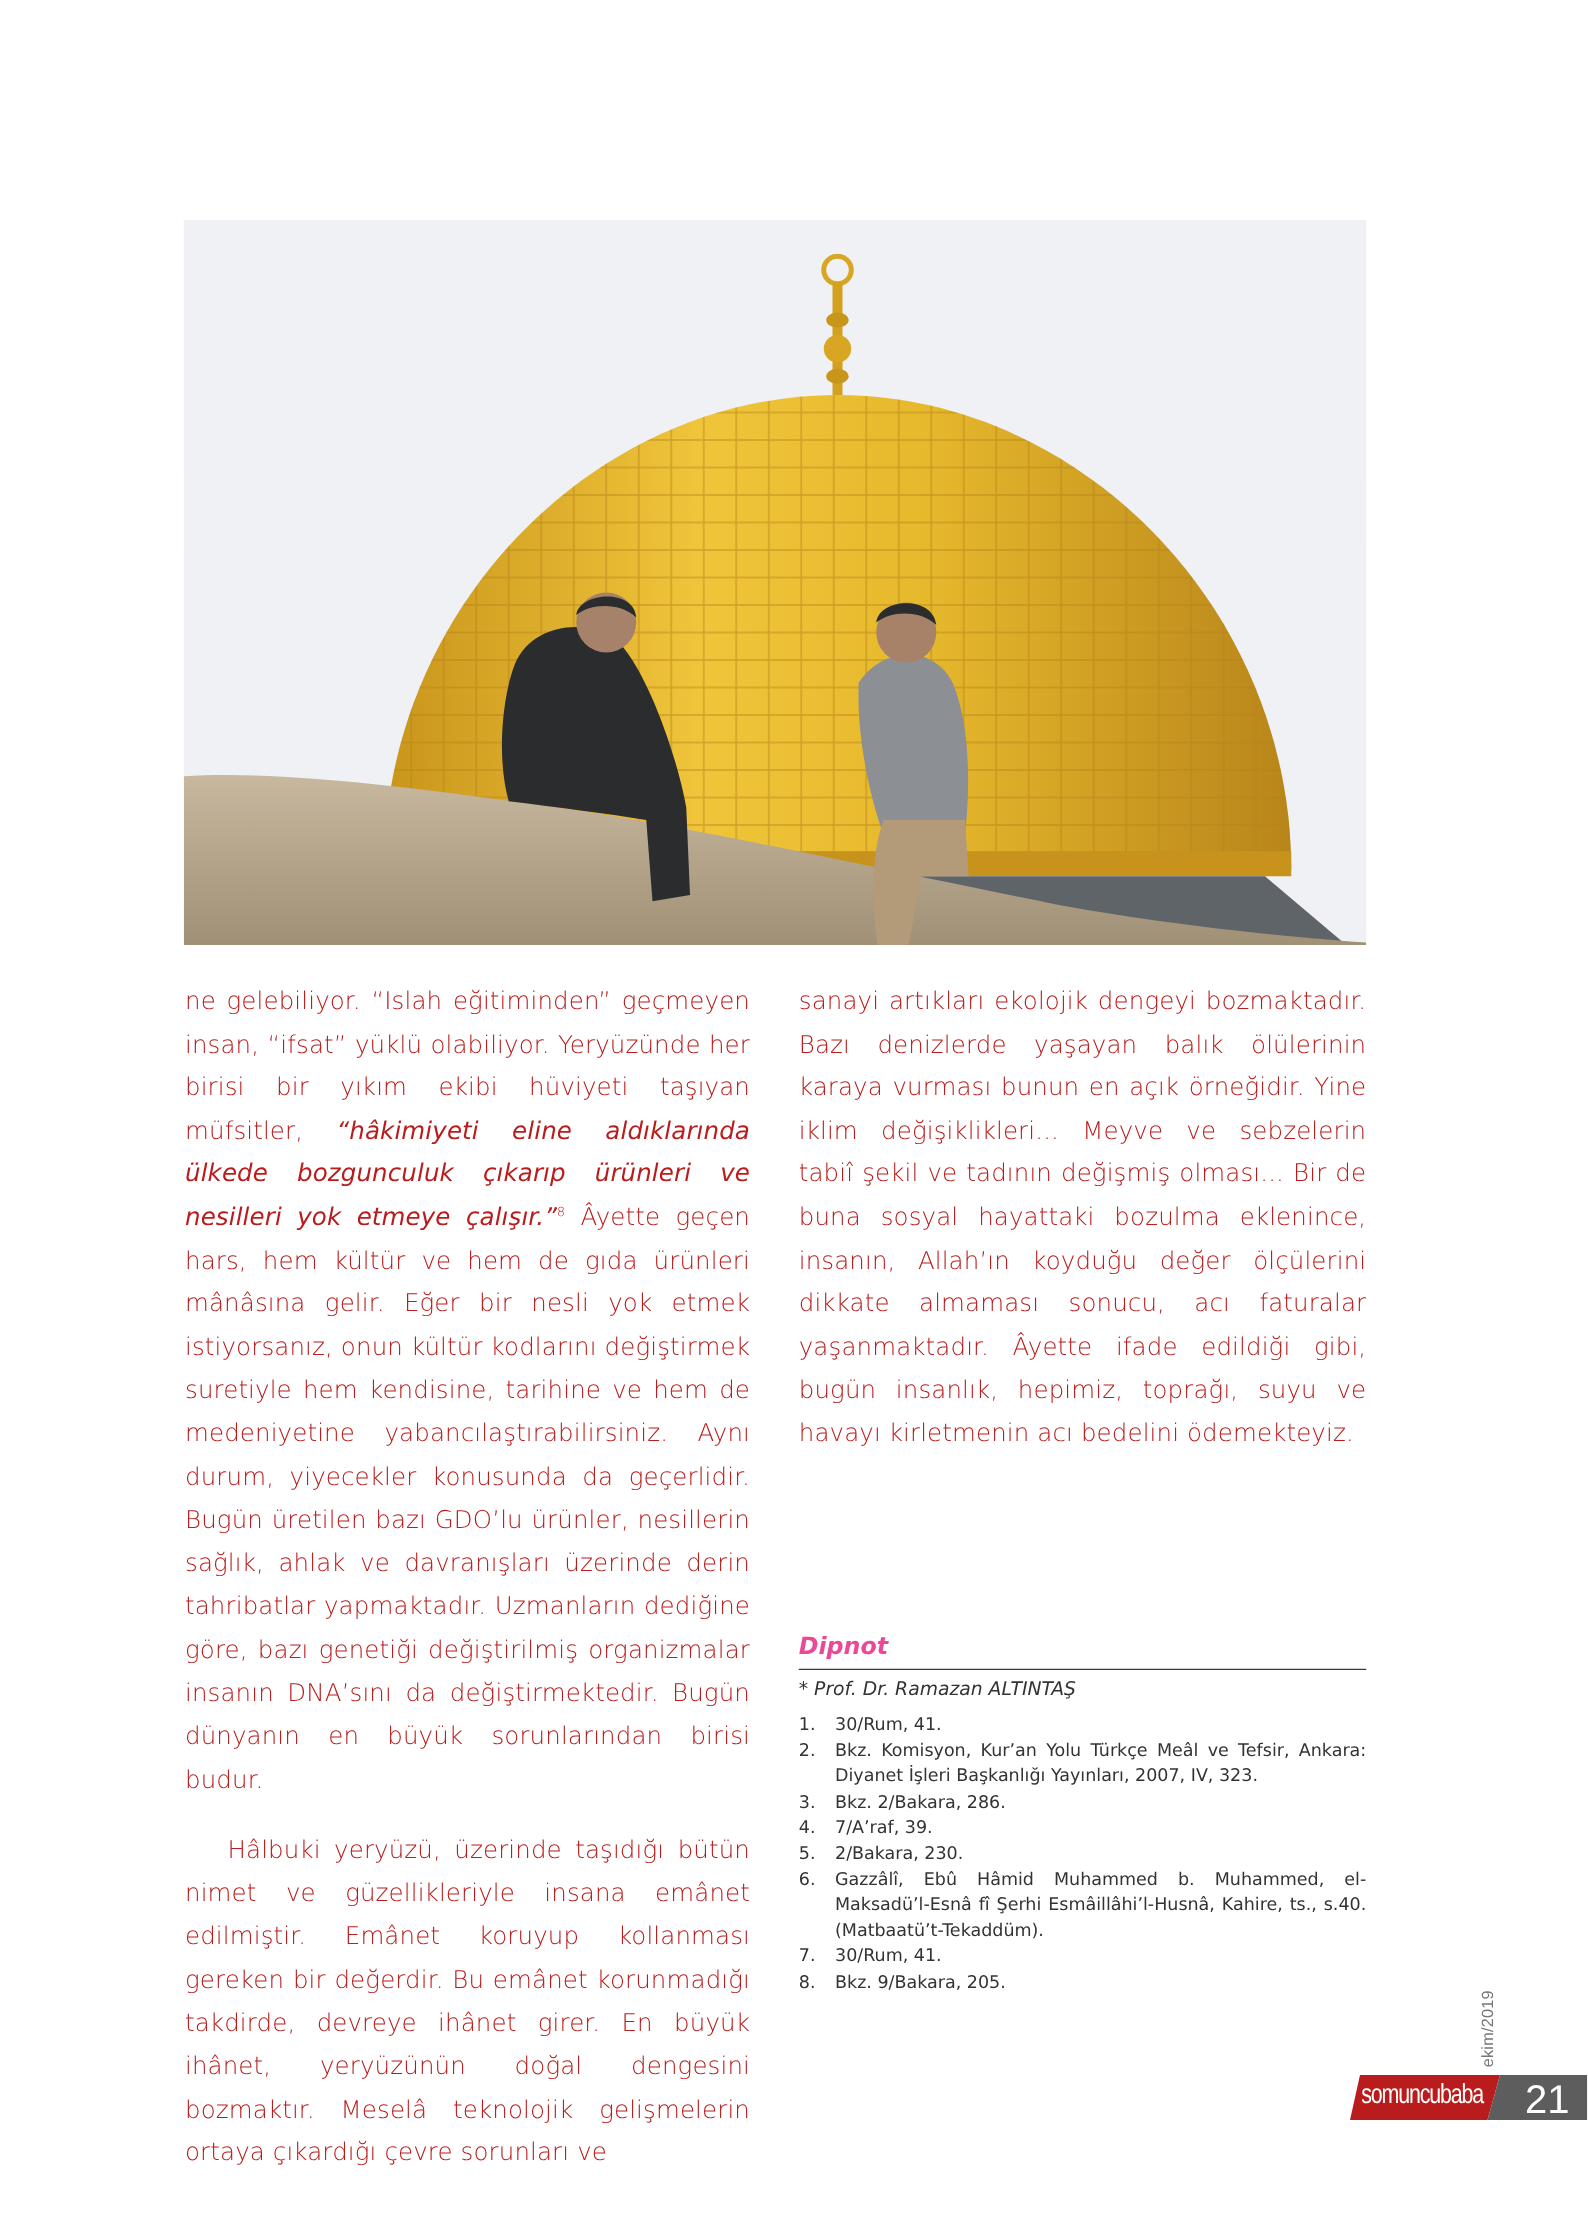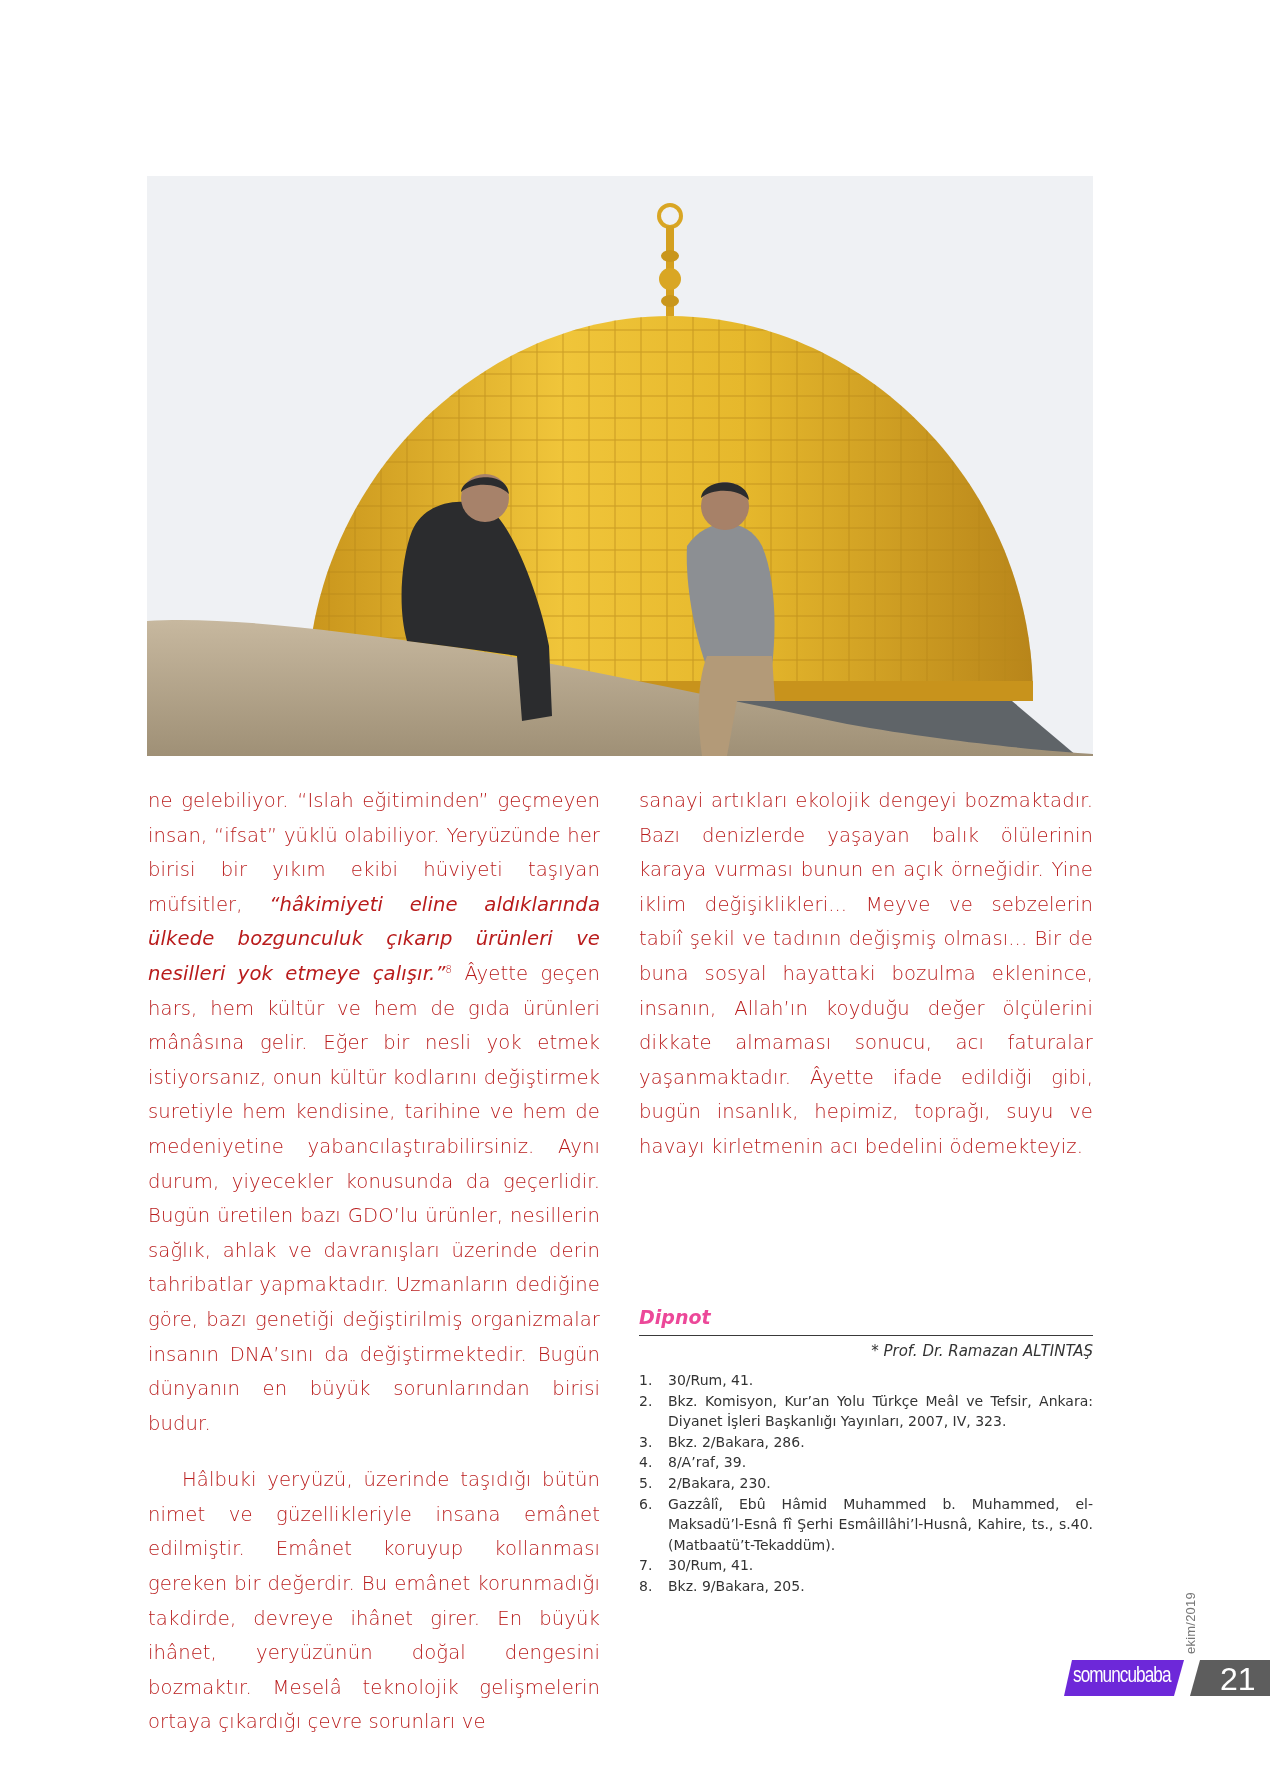--- a/index.html
+++ b/index.html
@@ -19,33 +19,33 @@
     .col p { margin: 0; }
     .col p.indent { text-indent: 34px; }
     .col p + p { margin-top: 22px; }
     .col .ital { font-style: italic; }
     .col sup { font-size: 10px; vertical-align: 7px; line-height: 0; }
 
     
     .dipnot { position: absolute; left: 639px; top: 1306px; width: 454px; }
     .dipnot-title { font-size: 19px; font-weight: bold; font-style: italic; color: #ec4899;
                     padding-bottom: 7px; border-bottom: 1.6px solid #3a3a3a; margin: 0; }
-    .dipnot-author { font-size: 15px; font-style: italic; color: #333; margin: 6px 0 10px 0; text-align: right; }
+    .dipnot-author { font-size: 15px; font-style: italic; color: #333; margin: 6px 0 10px 0; }
     .fn-list { list-style: none; margin: 0; padding: 0; font-size: 14px; line-height: 20.6px; color: #333; }
     .fn-list li { display: flex; text-align: justify; }
     .fn-num { width: 29px; flex: 0 0 29px; }
     .fn-text { flex: 1; }
 
     
     .issue { position: absolute; left: 1181px; top: 1590px; width: 18px; height: 66px; }
     .issue span { position: absolute; left: 50%; top: 50%; transform: translate(-50%,-50%) rotate(-90deg);
                   white-space: nowrap; font-size: 13px; color: #777; font-family: "Liberation Sans Narrow","Liberation Sans", sans-serif;
                   letter-spacing: 0.2px; }
     .brand-wrap { position: absolute; left: 1064px; top: 1660px; width: 206px; height: 36px; }
-    .brand { position: absolute; left: 0; top: 0; height: 36px; width: 120px; background: #6d28d9;
+    .brand { position: absolute; left: 16px; top: 0; height: 36px; width: 120px; background: #b91c1c;
              clip-path: polygon(8px 0, 100% 0, calc(100% - 10px) 100%, 0 100%); }
     .brand span { position: absolute; left: 9px; top: 2px; color: #fff; font-size: 22px; letter-spacing: -1.2px;
                   font-family: "Liberation Sans", sans-serif; transform: scaleX(0.78); transform-origin: left top; }
     .pageno { position: absolute; left: 126px; top: 0; height: 36px; width: 80px; background: #5d5d5d;
               clip-path: polygon(10px 0, 100% 0, 100% 100%, 0 100%); }
     .pageno span { position: absolute; left: 30px; top: 1px; color: #fff; font-size: 32px;
                    font-family: "Liberation Sans", sans-serif; font-weight: 300; }
   </style>
 </head>
 <body>
@@ -121,21 +121,21 @@
     <li>
         <span class="fn-num">2.</span>
         <span class="fn-text">Bkz. Komisyon, Kur’an Yolu Türkçe Meâl ve Tefsir, Ankara: Diyanet İşleri Başkanlığı Yayınları, 2007, IV, 323.</span>
       </li>
     <li>
         <span class="fn-num">3.</span>
         <span class="fn-text">Bkz. 2/Bakara, 286.</span>
       </li>
     <li>
         <span class="fn-num">4.</span>
-        <span class="fn-text">8/A’raf, 39.</span>
+        <span class="fn-text">7/A’raf, 39.</span>
       </li>
     <li>
         <span class="fn-num">5.</span>
         <span class="fn-text">2/Bakara, 230.</span>
       </li>
     <li>
         <span class="fn-num">6.</span>
         <span class="fn-text">Gazzâlî, Ebû Hâmid Muhammed b. Muhammed, el-Maksadü’l-Esnâ fî Şerhi Esmâillâhi’l-Husnâ, Kahire, ts., s.40.     (Matbaatü’t-Tekaddüm).</span>
       </li>
     <li>

